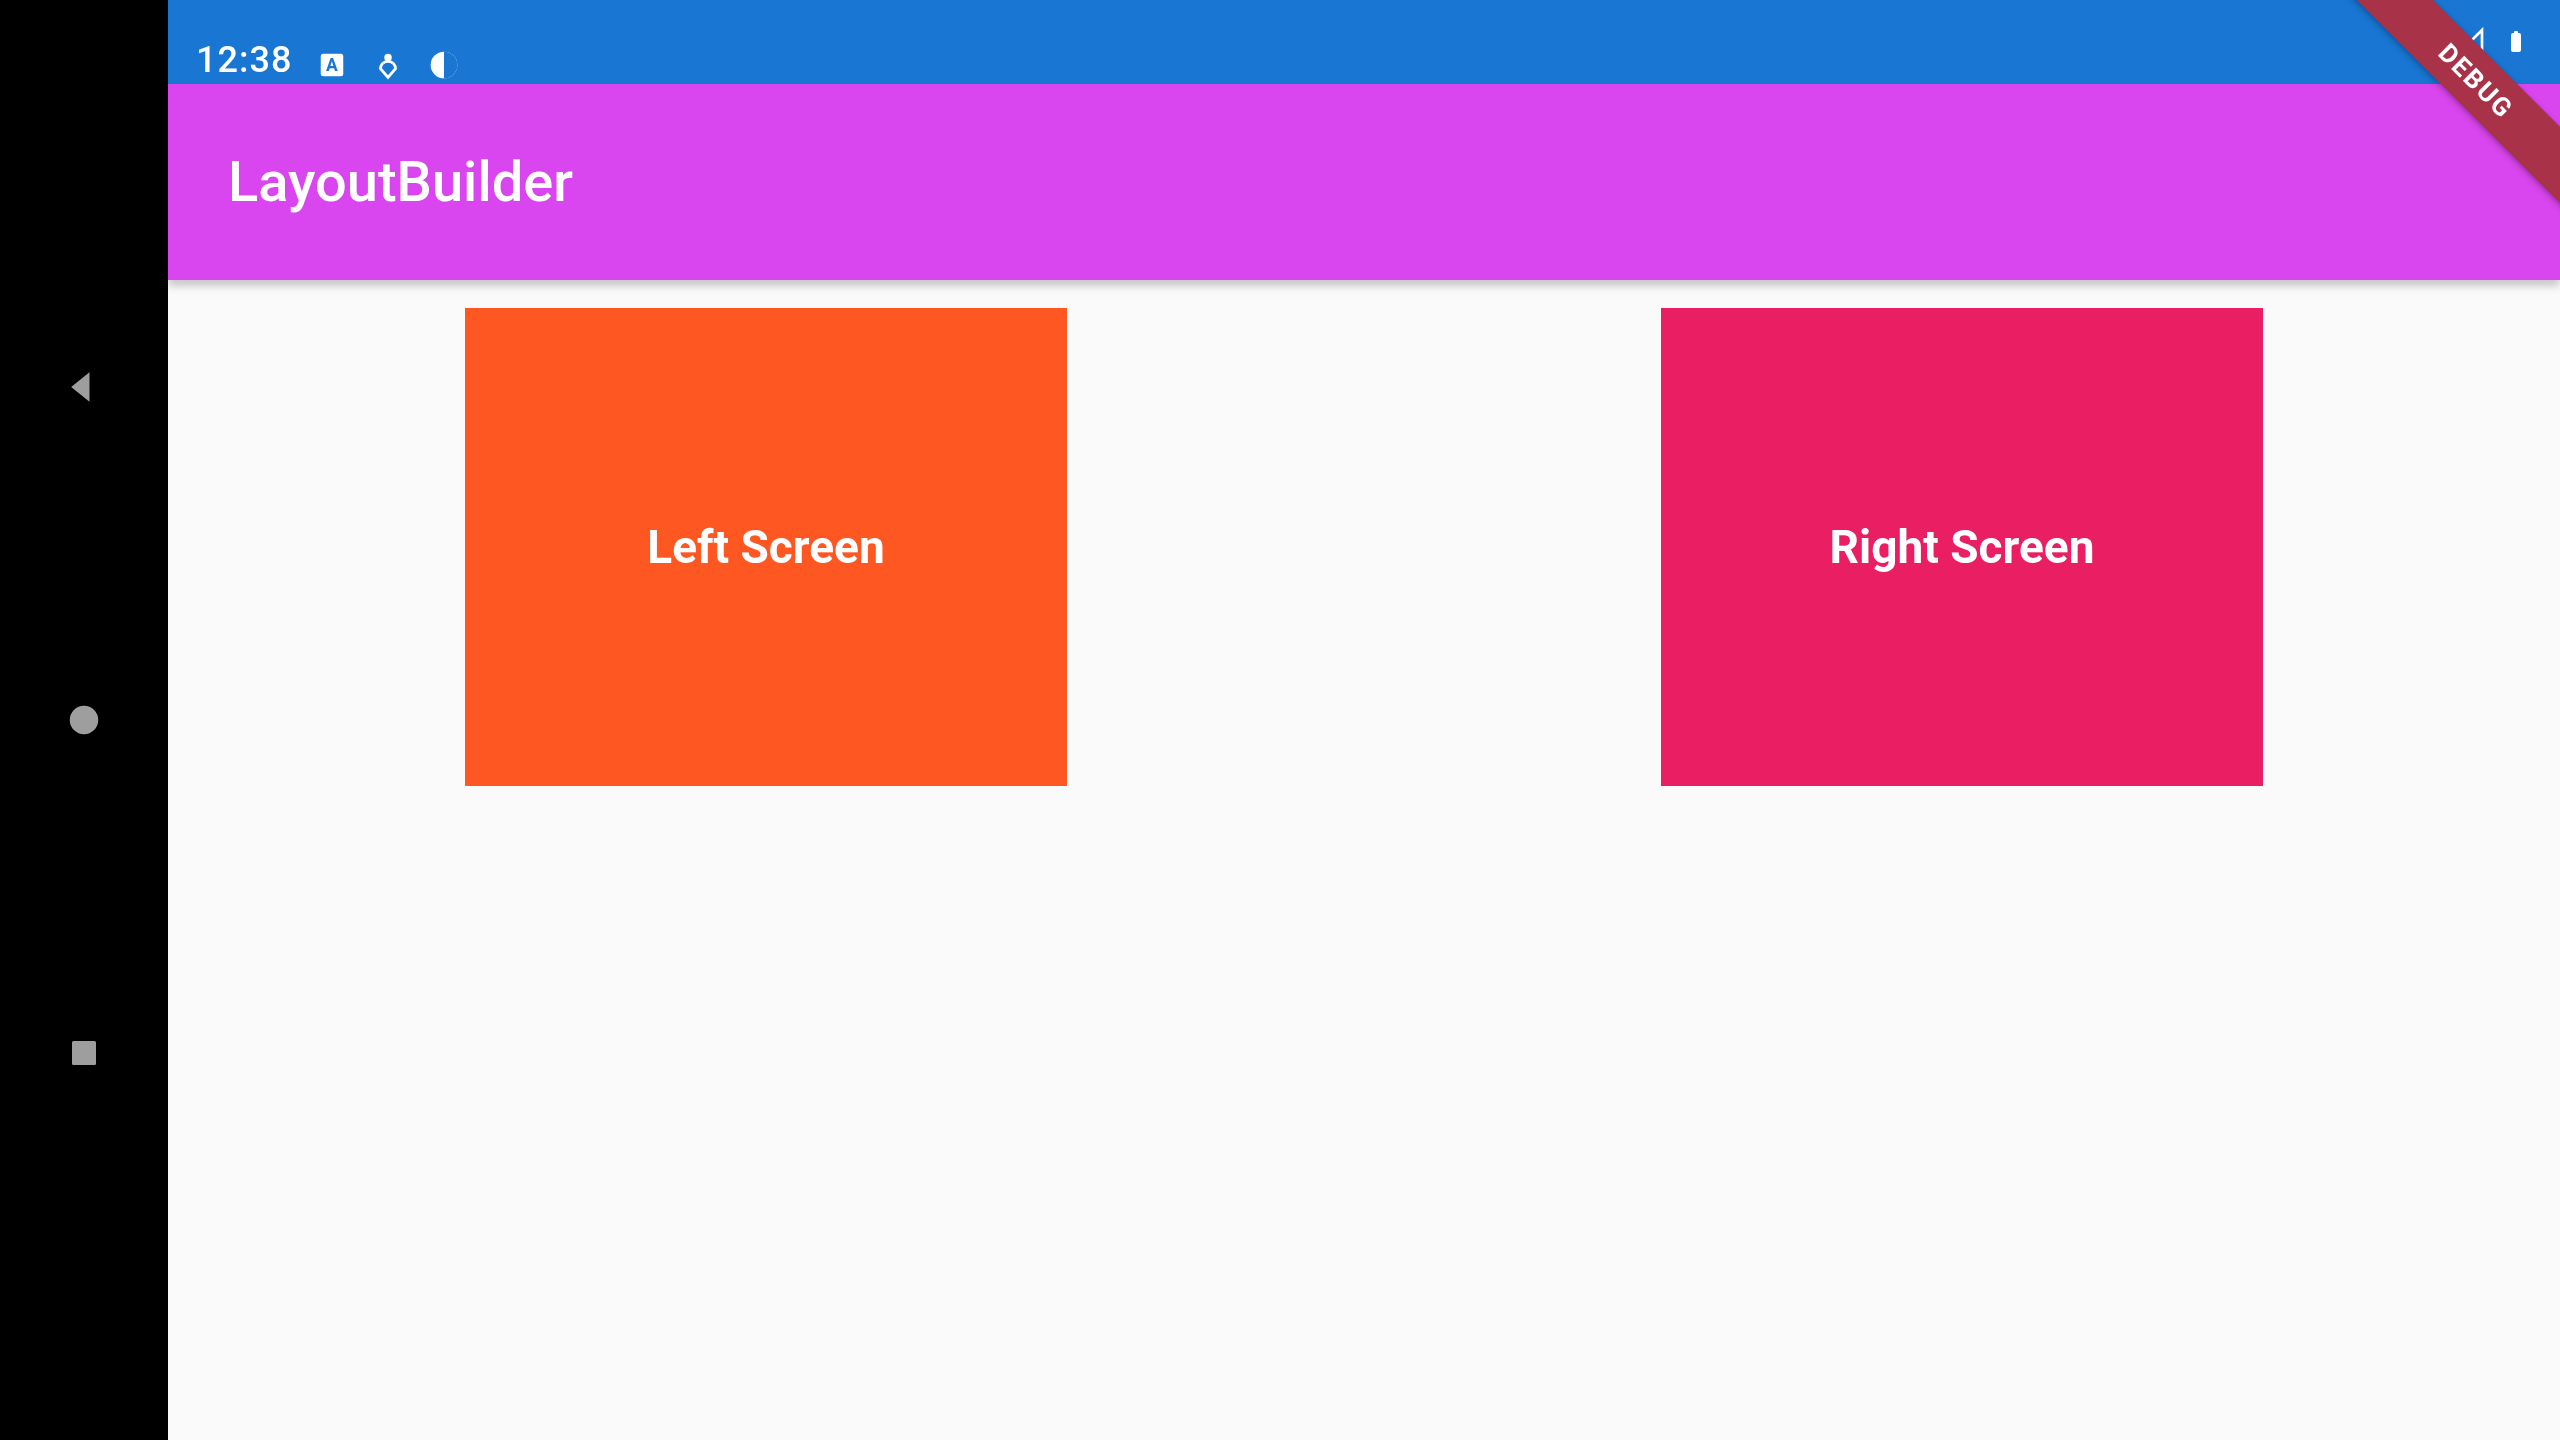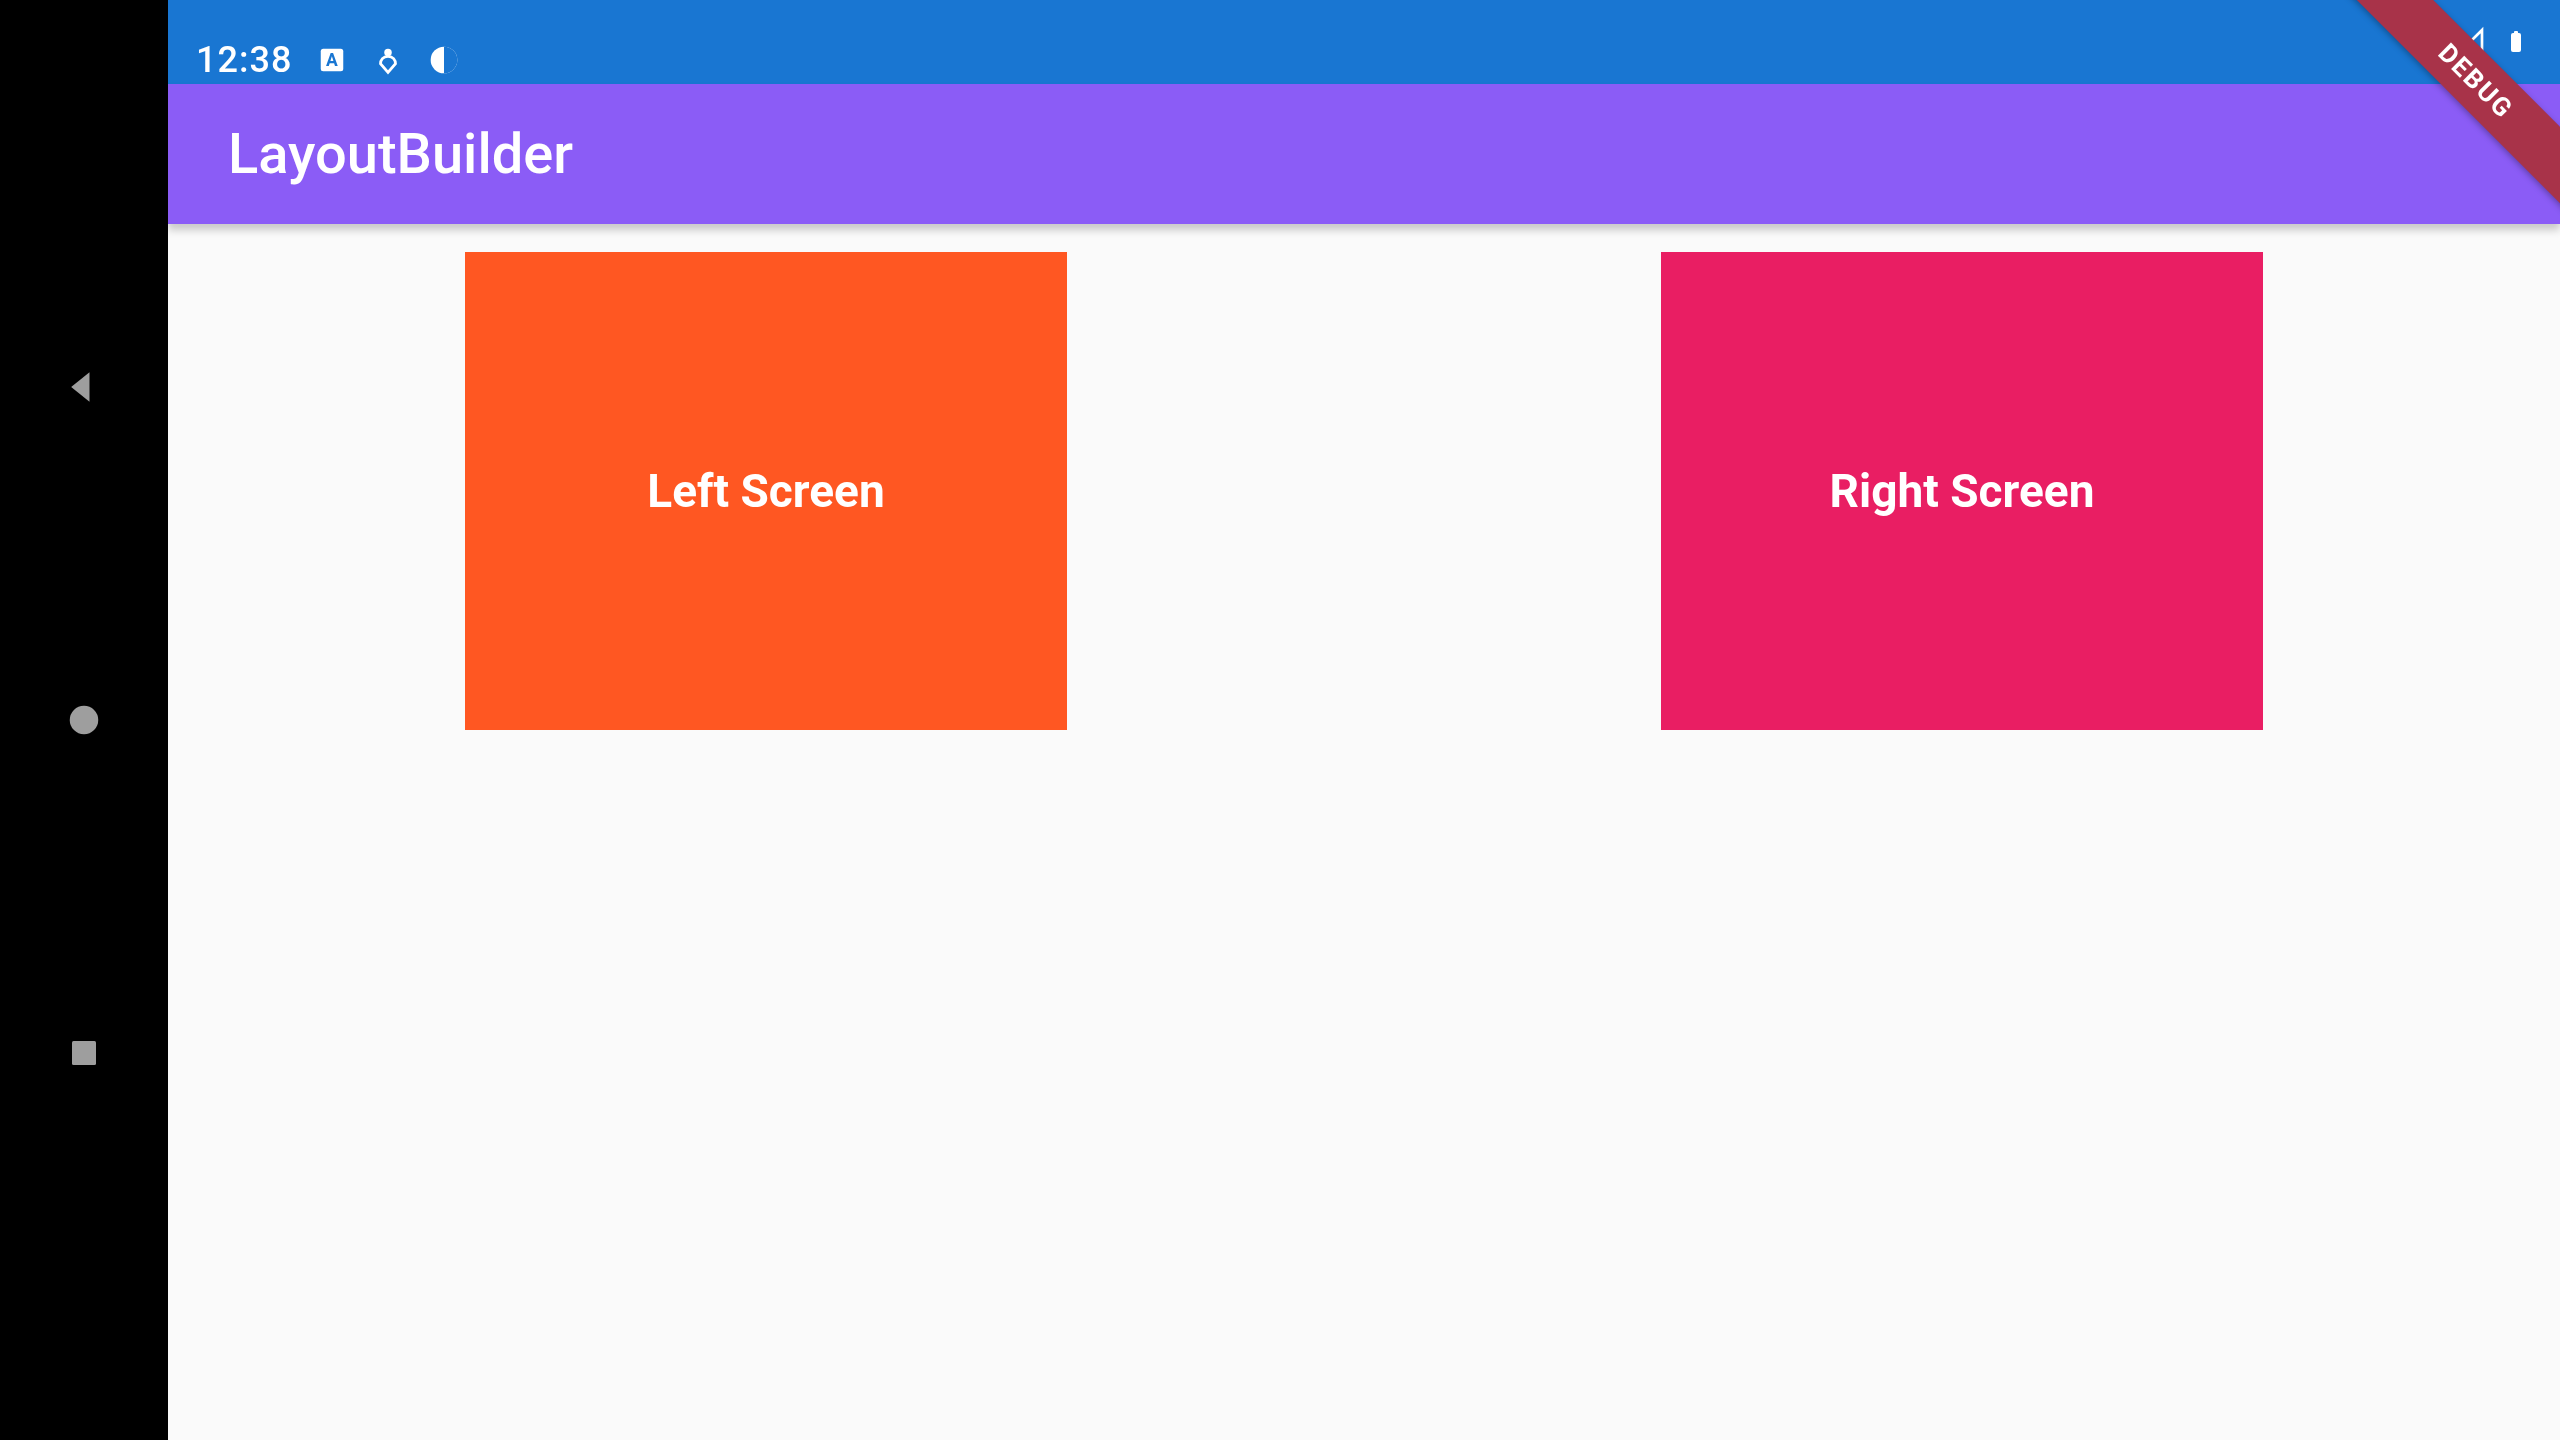--- a/index.html
+++ b/index.html
@@ -29,29 +29,29 @@
     
     .statusbar {
       height: 84px;
       background: #1976d2;
       display:flex;
       align-items:center;
       justify-content:space-between;
       padding: 0 28px;
       color: #fff;
     }
-    .status-left { display:flex; align-items:center; gap: 24px; margin-top: 36px; }
+    .status-left { display:flex; align-items:flex-end; gap: 24px; margin-top: 36px; }
     .status-time { font-size: 36px; font-weight: 500; letter-spacing: 1px; }
     .status-icon { width: 32px; height: 32px; display:flex; align-items:center; justify-content:center; }
     .status-icon svg { fill:#fff; }
     .status-right { display:flex; align-items:center; gap: 14px; }
     
     .appbar {
-      height: 140px;
-      background: #8b5cf6;
+      height: 196px;
+      background: #d946ef;
       display:flex;
       align-items:center;
       padding-left: 60px;
       box-shadow: 0 6px 8px rgba(0,0,0,0.2);
       position:relative;
       z-index:1;
     }
     .appbar-title { color:#fff; font-size: 56px; font-weight: 500; }
     
     .body-area { flex:1; background:#fafafa; display:flex; }

